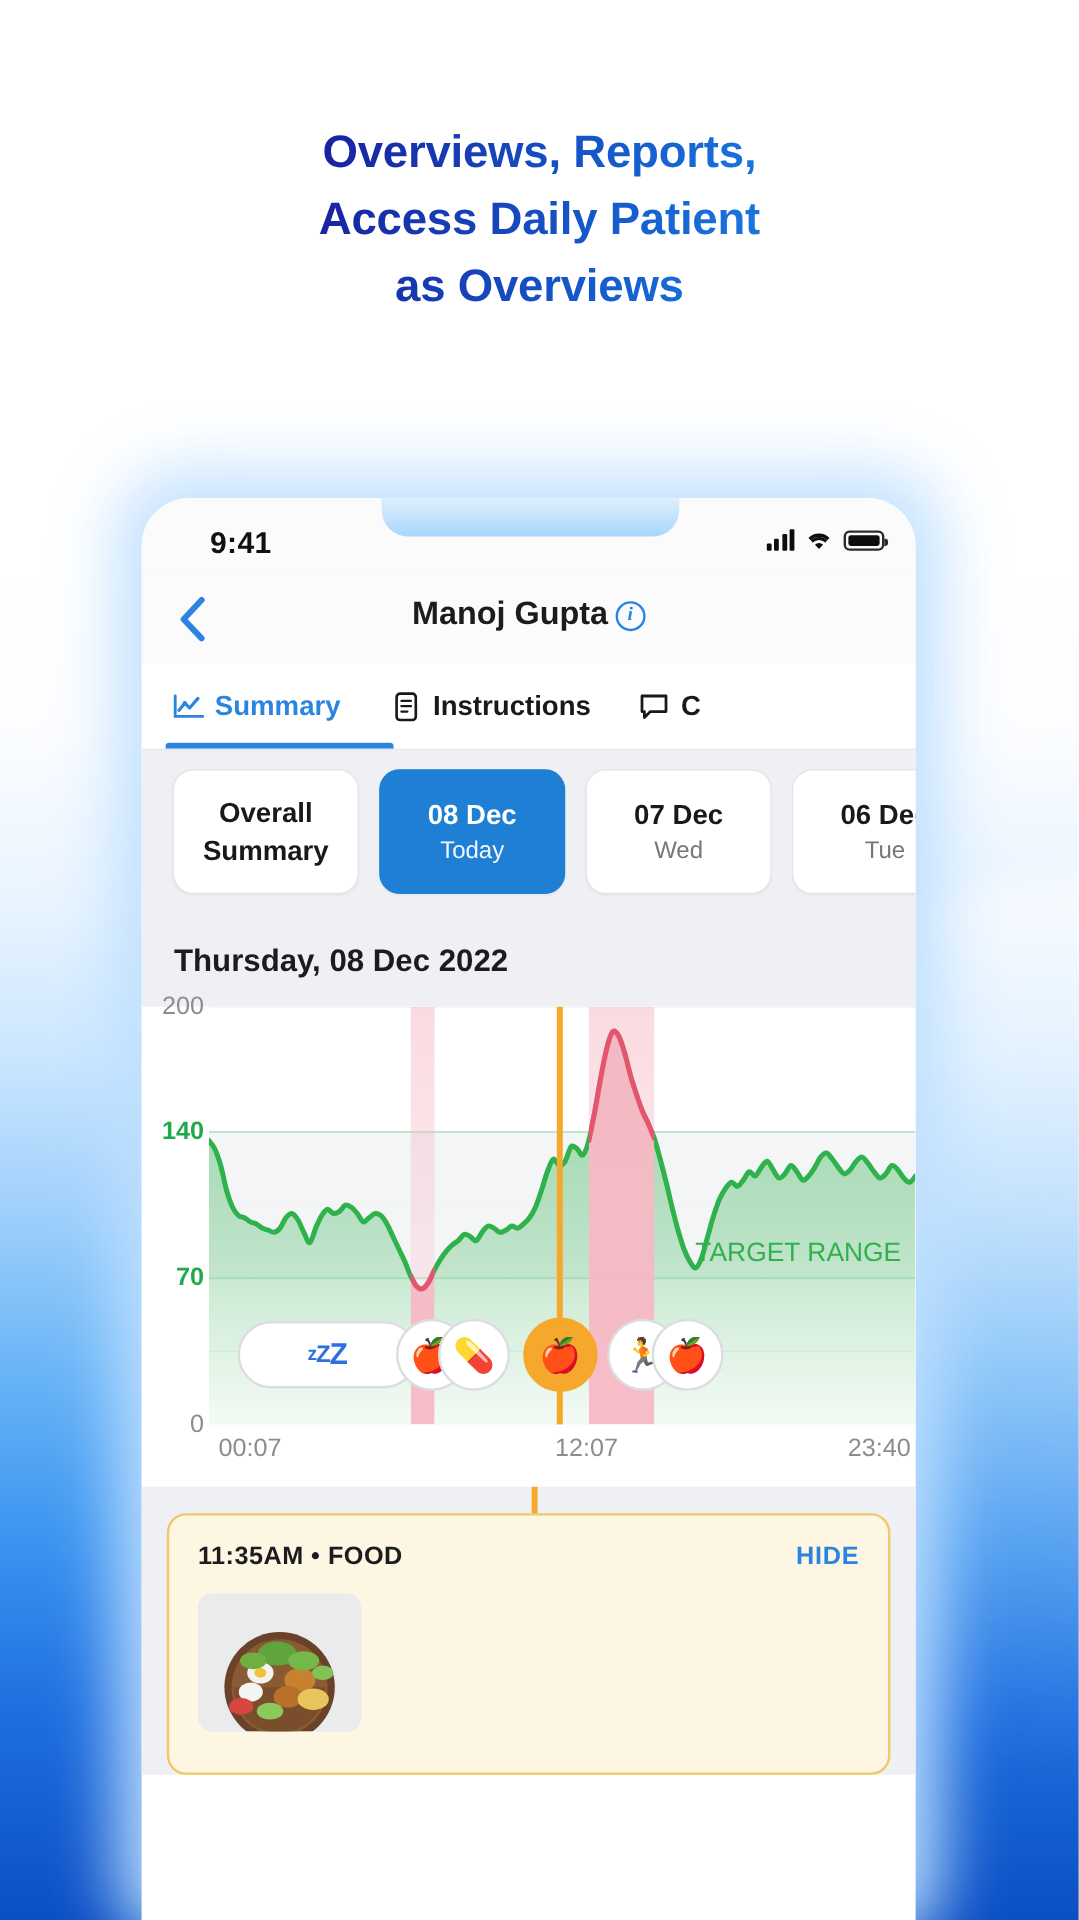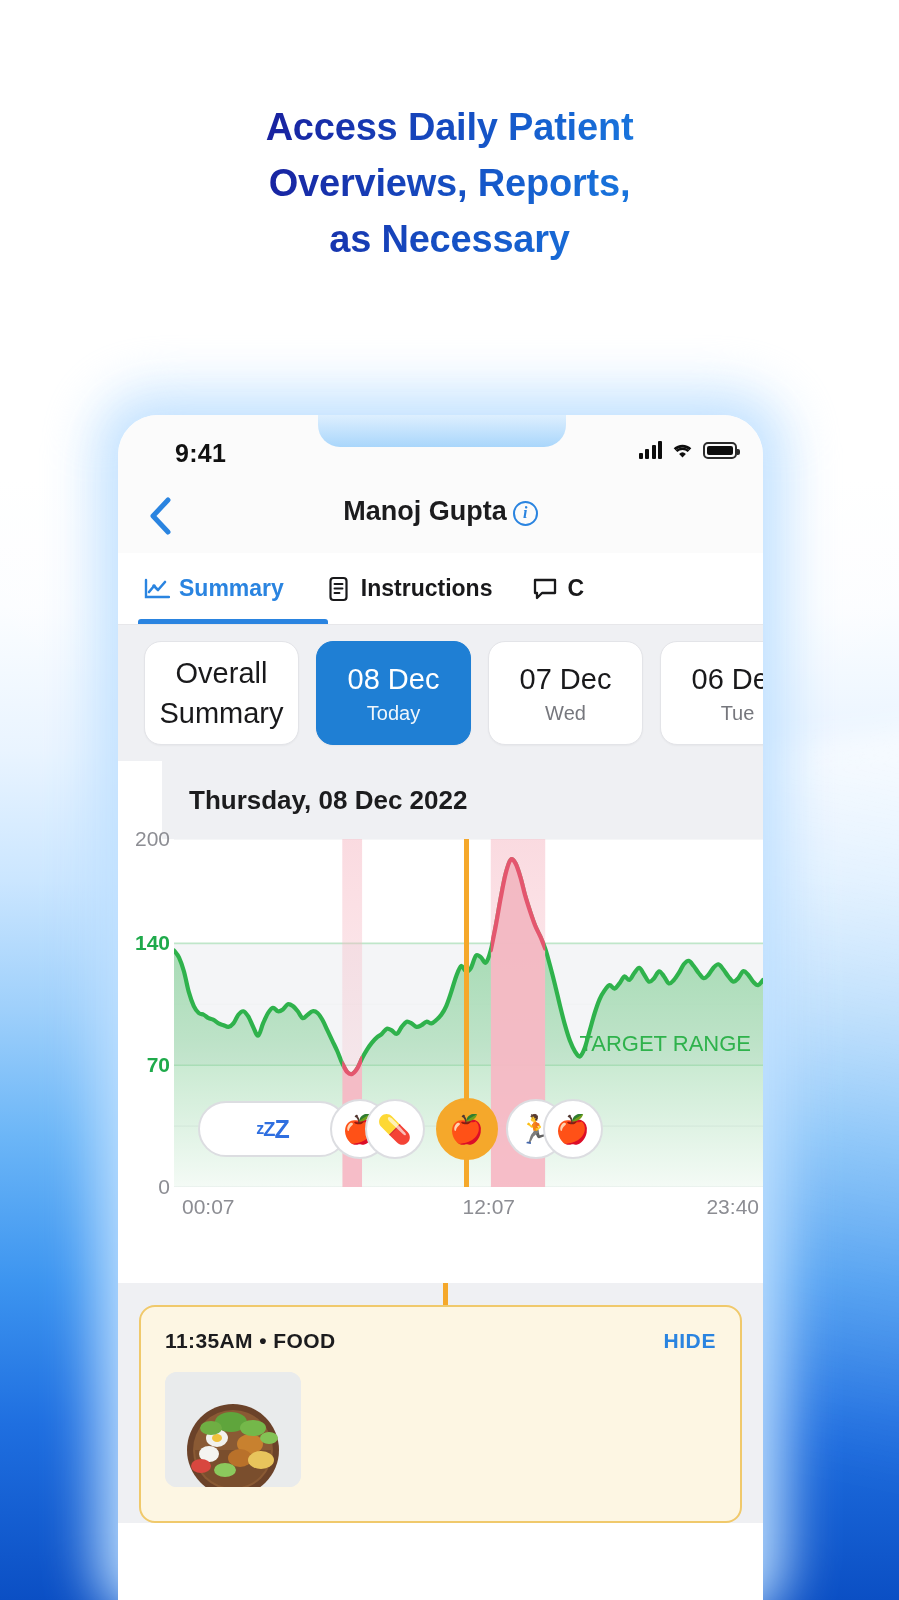--- a/index.html
+++ b/index.html
@@ -128,31 +128,31 @@
     background:#eff0f3; height:136px; display:flex; align-items:center;
     padding-left:26px; gap:17px; overflow:hidden;
   }
   .chip {
     min-width:155px; height:104px; background:#fff; border:1px solid #e3e4e8;
     border-radius:17px; display:flex; flex-direction:column;
     align-items:center; justify-content:center; gap:3px; flex:none;
     box-shadow:0 1px 2px rgba(0,0,0,.04);
   }
   .chip.two-line { padding:0 14px; }
-  .chip-top { font-size:29px; font-weight:400; color:#19191b; line-height:1.26; }
+  .chip-top { font-size:23px; font-weight:700; color:#19191b; line-height:1.26; }
   .chip-sub { font-size:20px; color:#76777d; line-height:1.2; }
   .chip.selected { background:#1f7fd4; border-color:#1f7fd4; }
   .chip.selected .chip-top, .chip.selected .chip-sub { color:#ffffff; }
   .chip.selected .chip-sub { opacity:.93; }
 
   
   .datehead {
     background:#eff0f3; height:78px;
     display:flex; align-items:center; padding-left:27px;
-    font-size:26px; font-weight:700; color:#1c1c1e;margin-left:44px;
+    font-size:26px; font-weight:700; color:#1c1c1e;
   }
 
   
   .chartwrap { background:#ffffff; height:400px; position:relative; }
   .yaxis { position:absolute; left:0; top:0; width:56px; height:348px; }
   .ylab { position:absolute; right:4px; font-size:21px; color:#8c8d93; transform:translateY(-50%); }
   .ylab.hl { color:#1faa4b; font-weight:700; }
   .plot { position:absolute; left:56px; right:0; top:0; height:348px; overflow:hidden; }
   .xaxis { position:absolute; left:56px; right:0; top:350px; height:40px; }
   .xlab { position:absolute; top:6px; font-size:21px; color:#8c8d93; }
@@ -163,21 +163,21 @@
         display:flex; align-items:center; justify-content:center; font-size:28px; }
   .mk.sleep { left:0; top:4px; width:150px; height:56px; border-radius:30px;
               font-size:20px; color:#2f6fe0; font-weight:700; letter-spacing:-1px; }
   .mk.round { width:60px; height:60px; top:2px; }
   .mk.sel { background:#F5A82B; border-color:#F5A82B; width:62px; height:62px; top:1px; z-index:4; }
 
   
   .cursor { position:absolute; left:380px; top:0; width:5px; background:#F5A82B; z-index:3; }
 
   
-  .cardarea { background:#eff0f3; padding:22px 21px 0 21px; height:240px; position:relative;margin-top:44px; }
+  .cardarea { background:#eff0f3; padding:22px 21px 0 21px; height:240px; position:relative; }
   .foodcard {
     background:#fdf6e3; border:2px solid #f0c96b; border-radius:16px;
     padding:22px 24px 20px 24px; height:100%;
   }
   .fc-row { display:flex; align-items:flex-start; justify-content:space-between; }
   .fc-meta { font-size:21px; font-weight:700; color:#1c1c1e; letter-spacing:.4px; }
   .fc-hide { font-size:21px; font-weight:700; color:#2a84e0; letter-spacing:.6px; }
   .fc-title { margin-top:22px; font-size:27px; font-weight:400; color:#1c1c1e; }
   .fc-thumb {
     margin-top:19px; width:136px; height:115px; border-radius:12px;
@@ -185,23 +185,23 @@
   }
 </style>
 </head>
 <body>
 
 <div id="bg">
   <div id="bg-swoosh"></div>
 </div>
 
 <div id="headline">
+  <span class="ln">Overviews, Reports,</span>
   <span class="ln">Access Daily Patient</span>
-  <span class="ln">Overviews, Reports,</span>
-  <span class="ln">as Necessary</span>
+  <span class="ln">as Overviews</span>
 </div>
 
 <div id="glow"></div>
 
 <div id="phone">
   <div id="notch"></div>
 
   <div class="statusbar">
     <div class="sb-time">9:41</div>
     <div class="sb-right">

